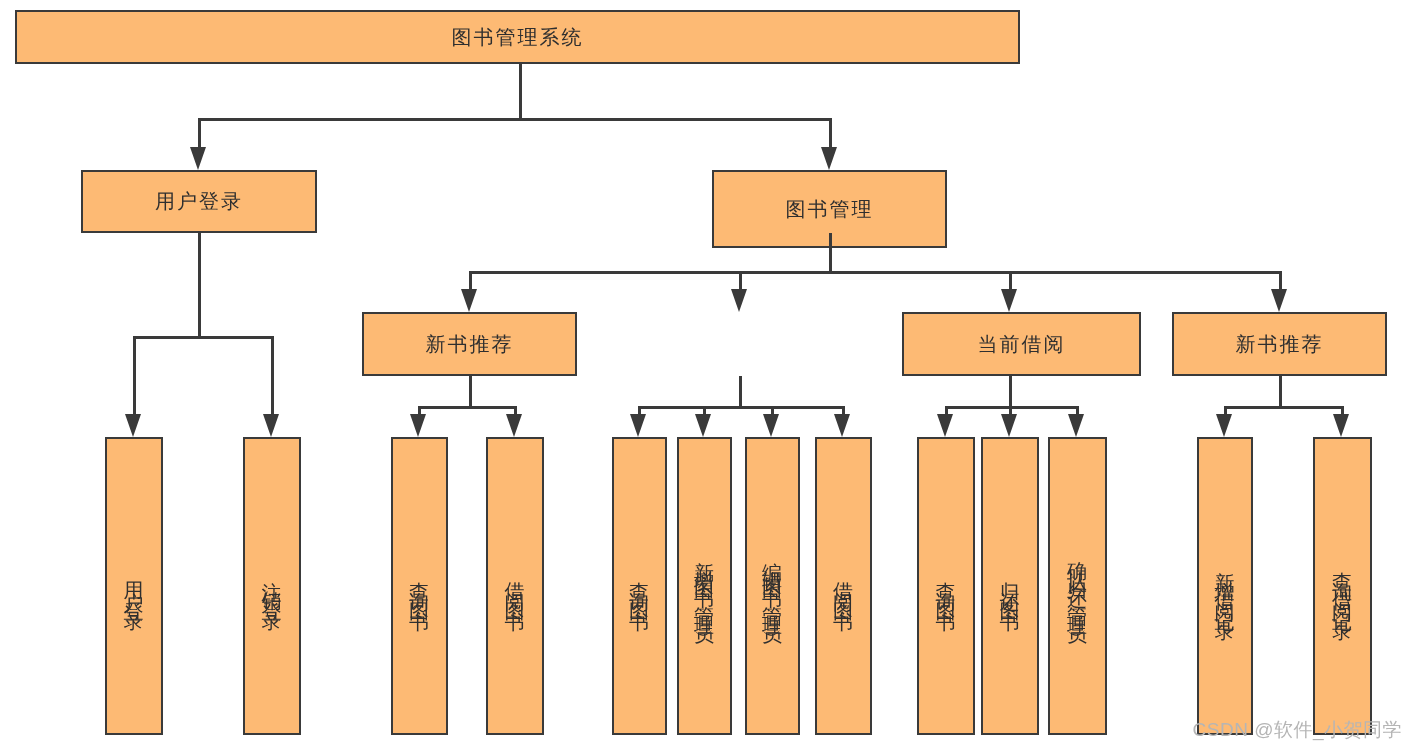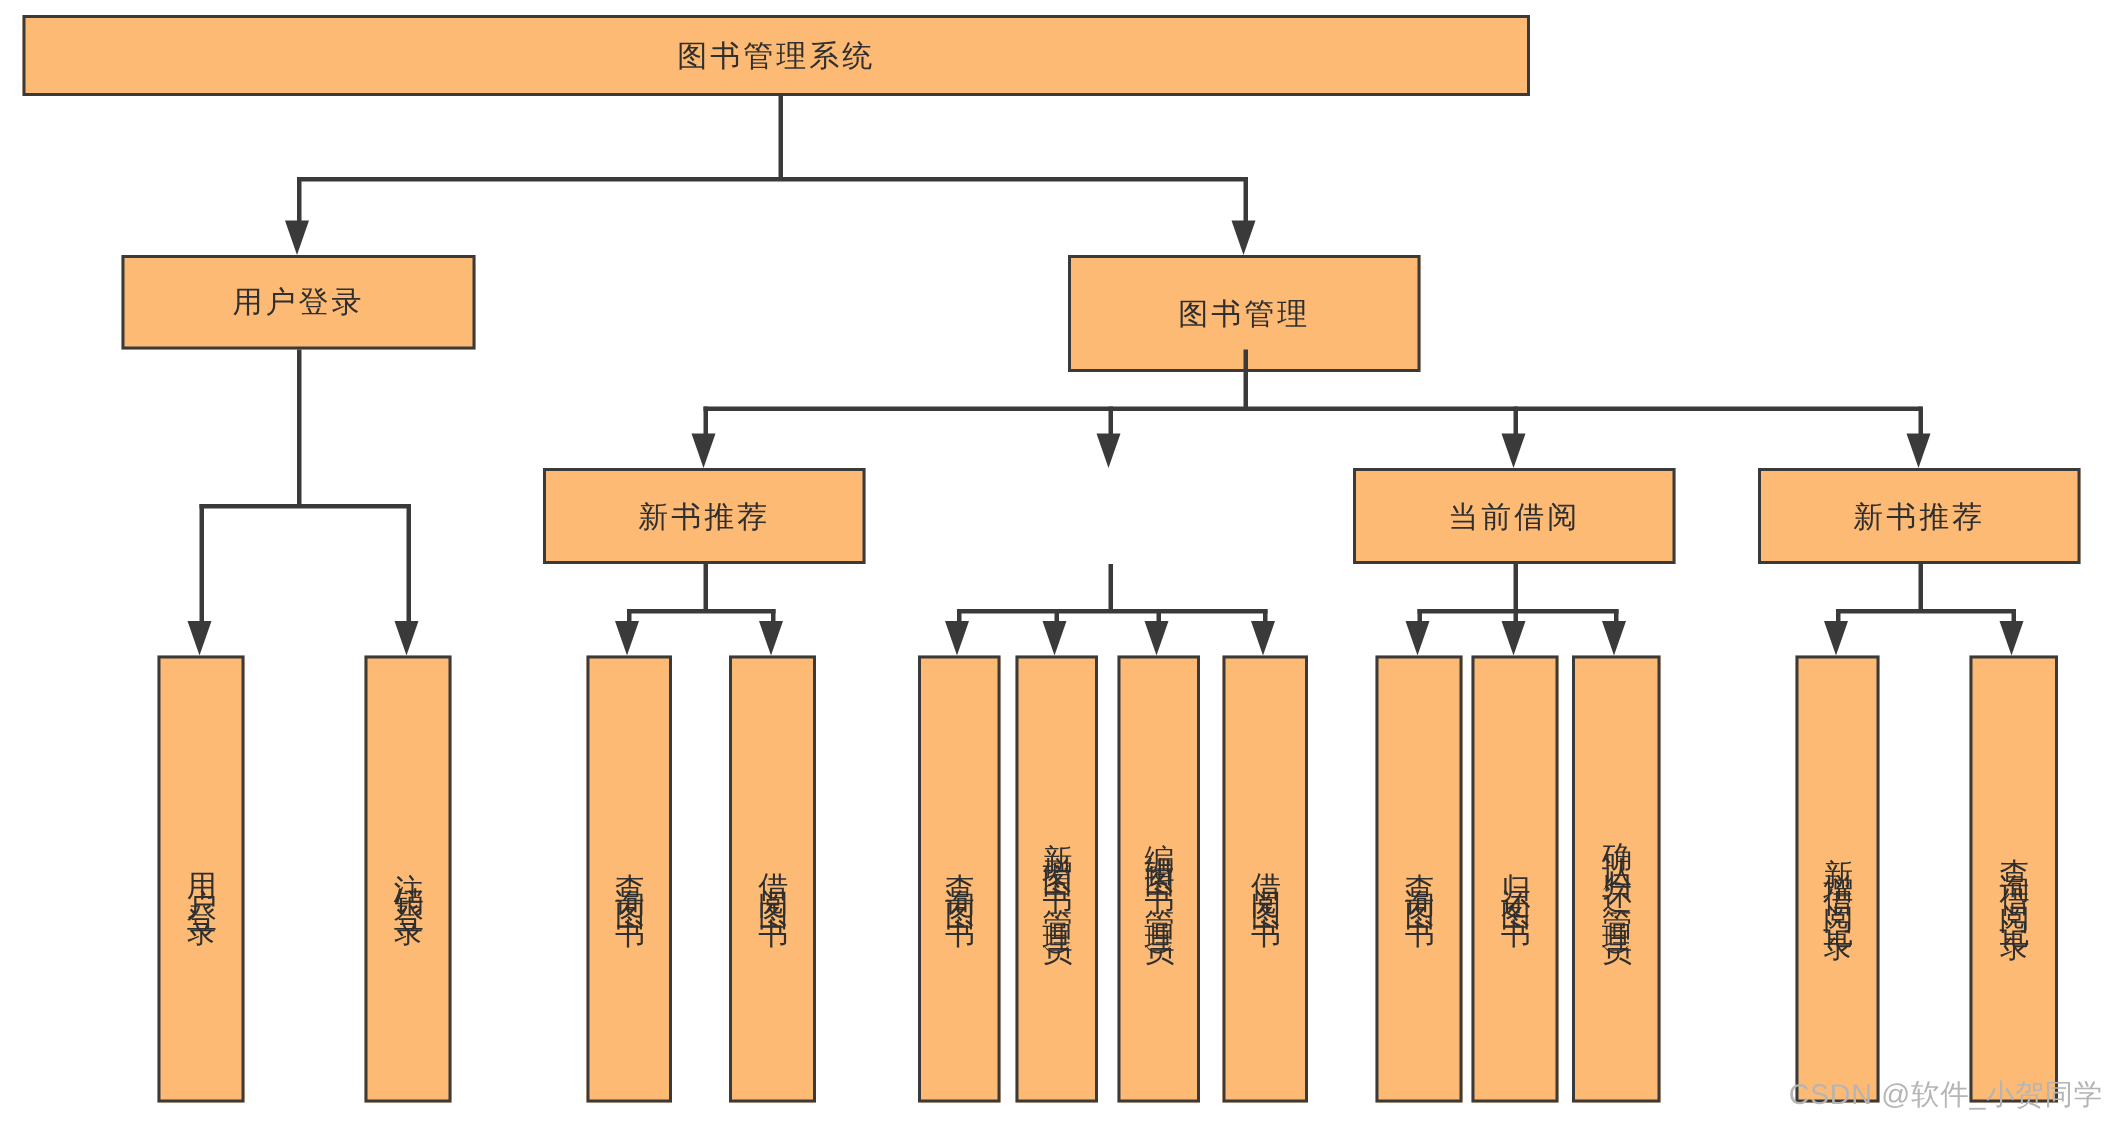--- a/index.html
+++ b/index.html
@@ -40,21 +40,21 @@
 
 <div class="stage">
 
   <div class="box" style="left:15px;top:10px;width:1005px;height:54px;">图书管理系统</div>
 
   <div class="box" style="left:81px;top:170px;width:236px;height:63px;">用户登录</div>
 
   <div class="box" style="left:712px;top:170px;width:235px;height:78px;">图书管理</div>
 
   <div class="box" style="left:362px;top:312px;width:215px;height:64px;">新书推荐</div>
-  <div class="box" style="left:902px;top:312px;width:215px;height:64px;">当前借阅</div>
+  <div class="box" style="left:902px;top:312px;width:239px;height:64px;">当前借阅</div>
   <div class="box" style="left:1172px;top:312px;width:215px;height:64px;">新书推荐</div>
 
   <div class="box vbox" style="left:105px;top:437px;width:58px;height:298px;">
     <span>用户登录</span>
     </div>
   <div class="box vbox" style="left:243px;top:437px;width:58px;height:298px;">
     <span>注销登录</span>
     </div>
 
   <div class="box vbox" style="left:391px;top:437px;width:57px;height:298px;">

